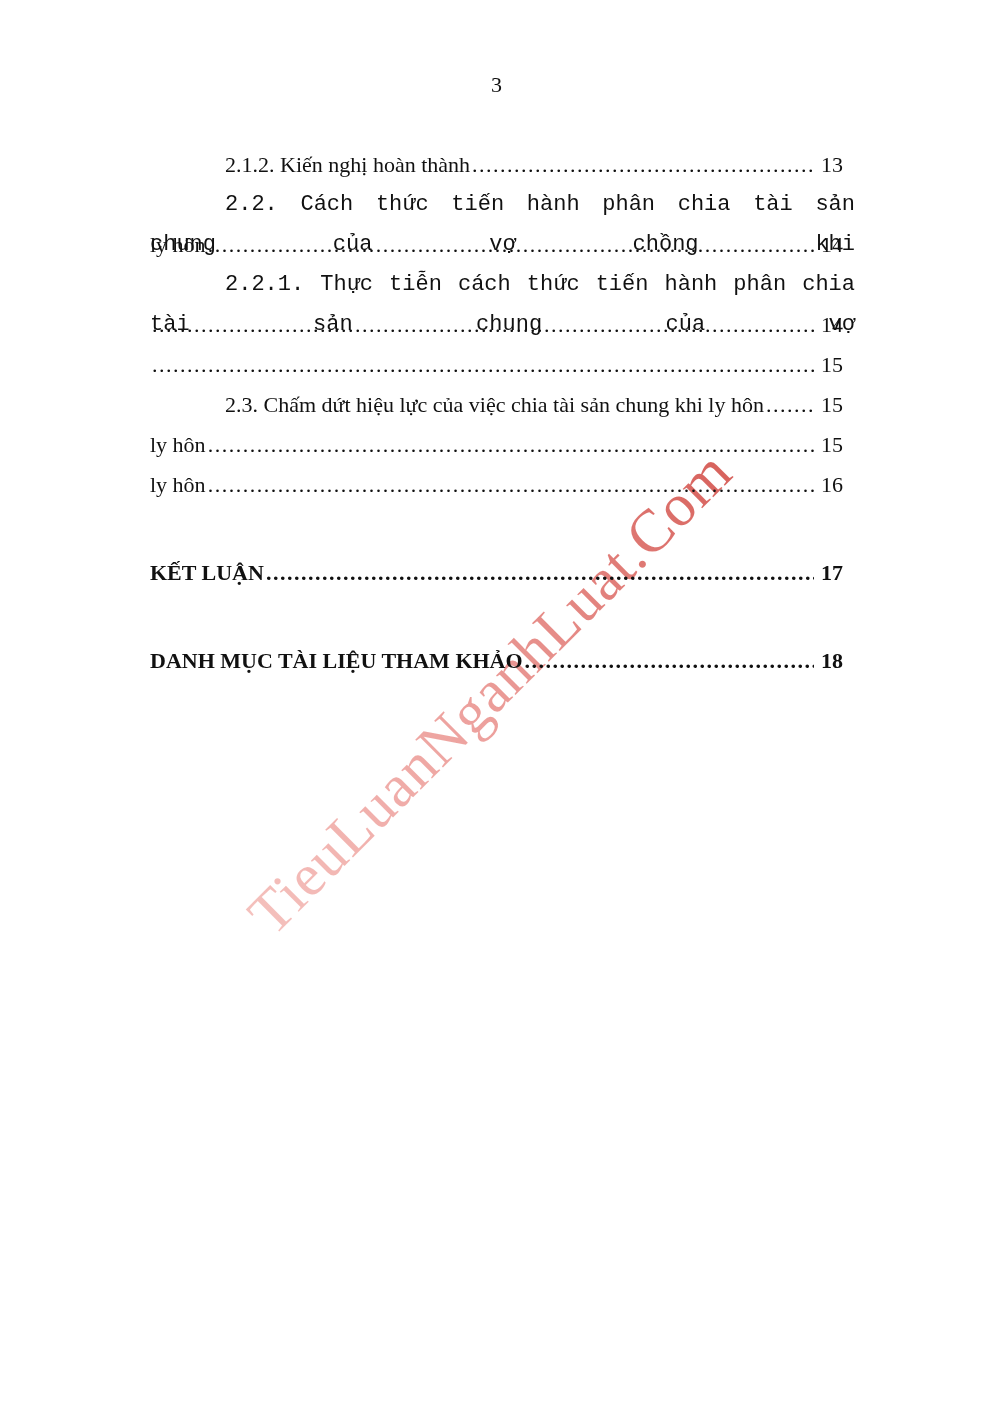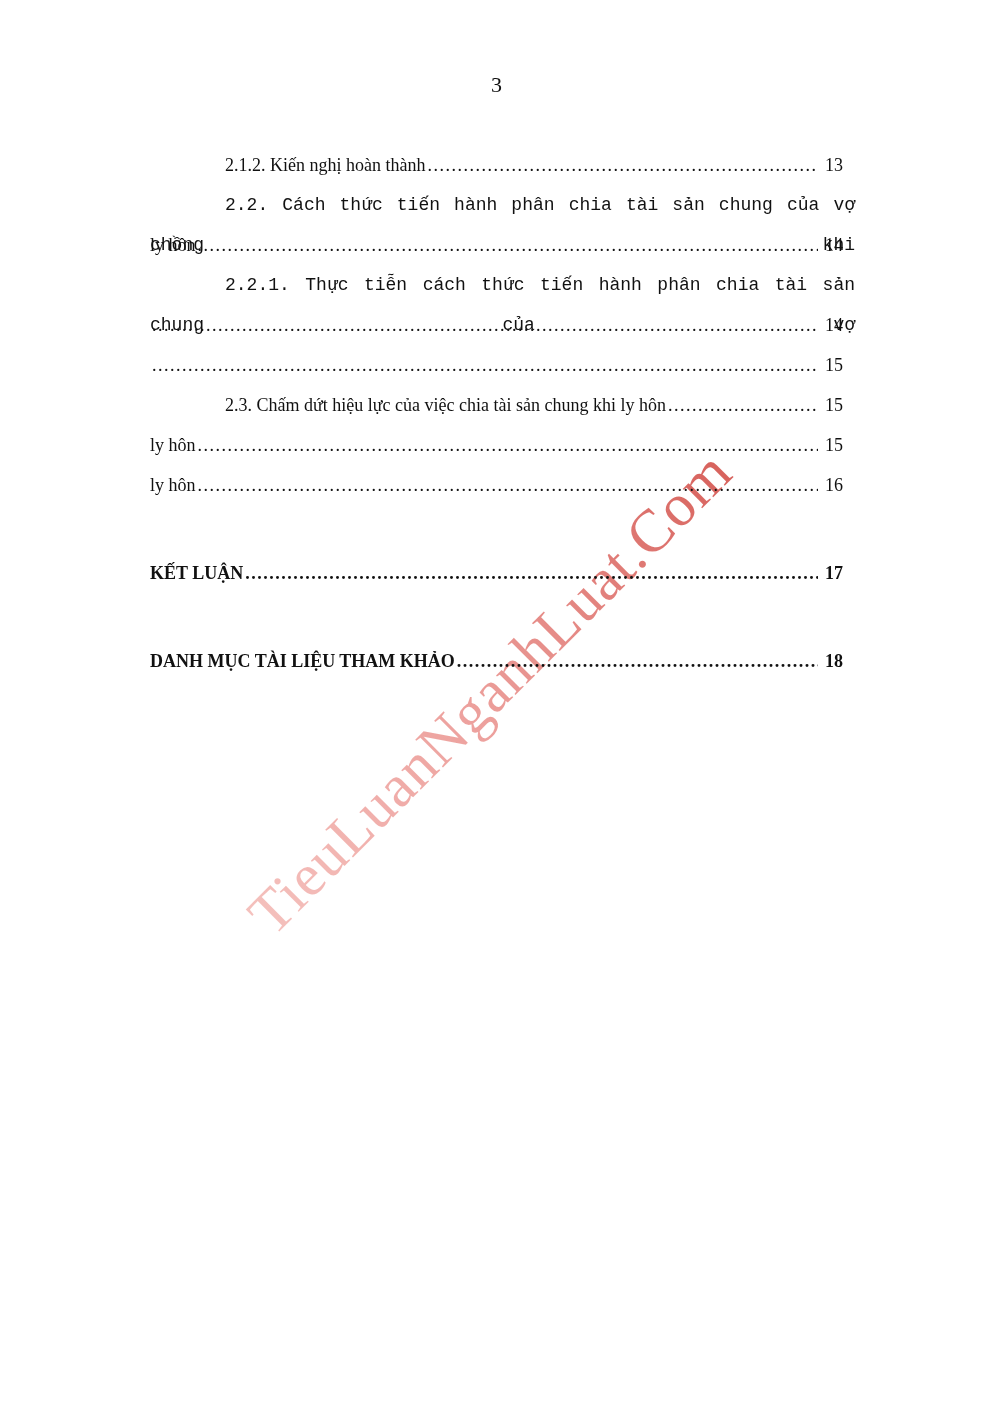--- a/index.html
+++ b/index.html
@@ -51,21 +51,21 @@
     left: 150px;
     width: 705px;
     z-index: 1;
   }
 
   .toc-line {
     display: flex;
     align-items: baseline;
     height: 40px;
     line-height: 40px;
-    font-size: 18px;
+    font-size: 22px;
     padding-right: 12px;
   }
   .toc-line.indent .txt { padding-left: 75px; }
   .toc-line.bold { font-weight: bold; margin-top: 48px; }
 
   .toc-line .txt {
     white-space: nowrap;
     flex-shrink: 0;
   }
   .toc-line .leader {

